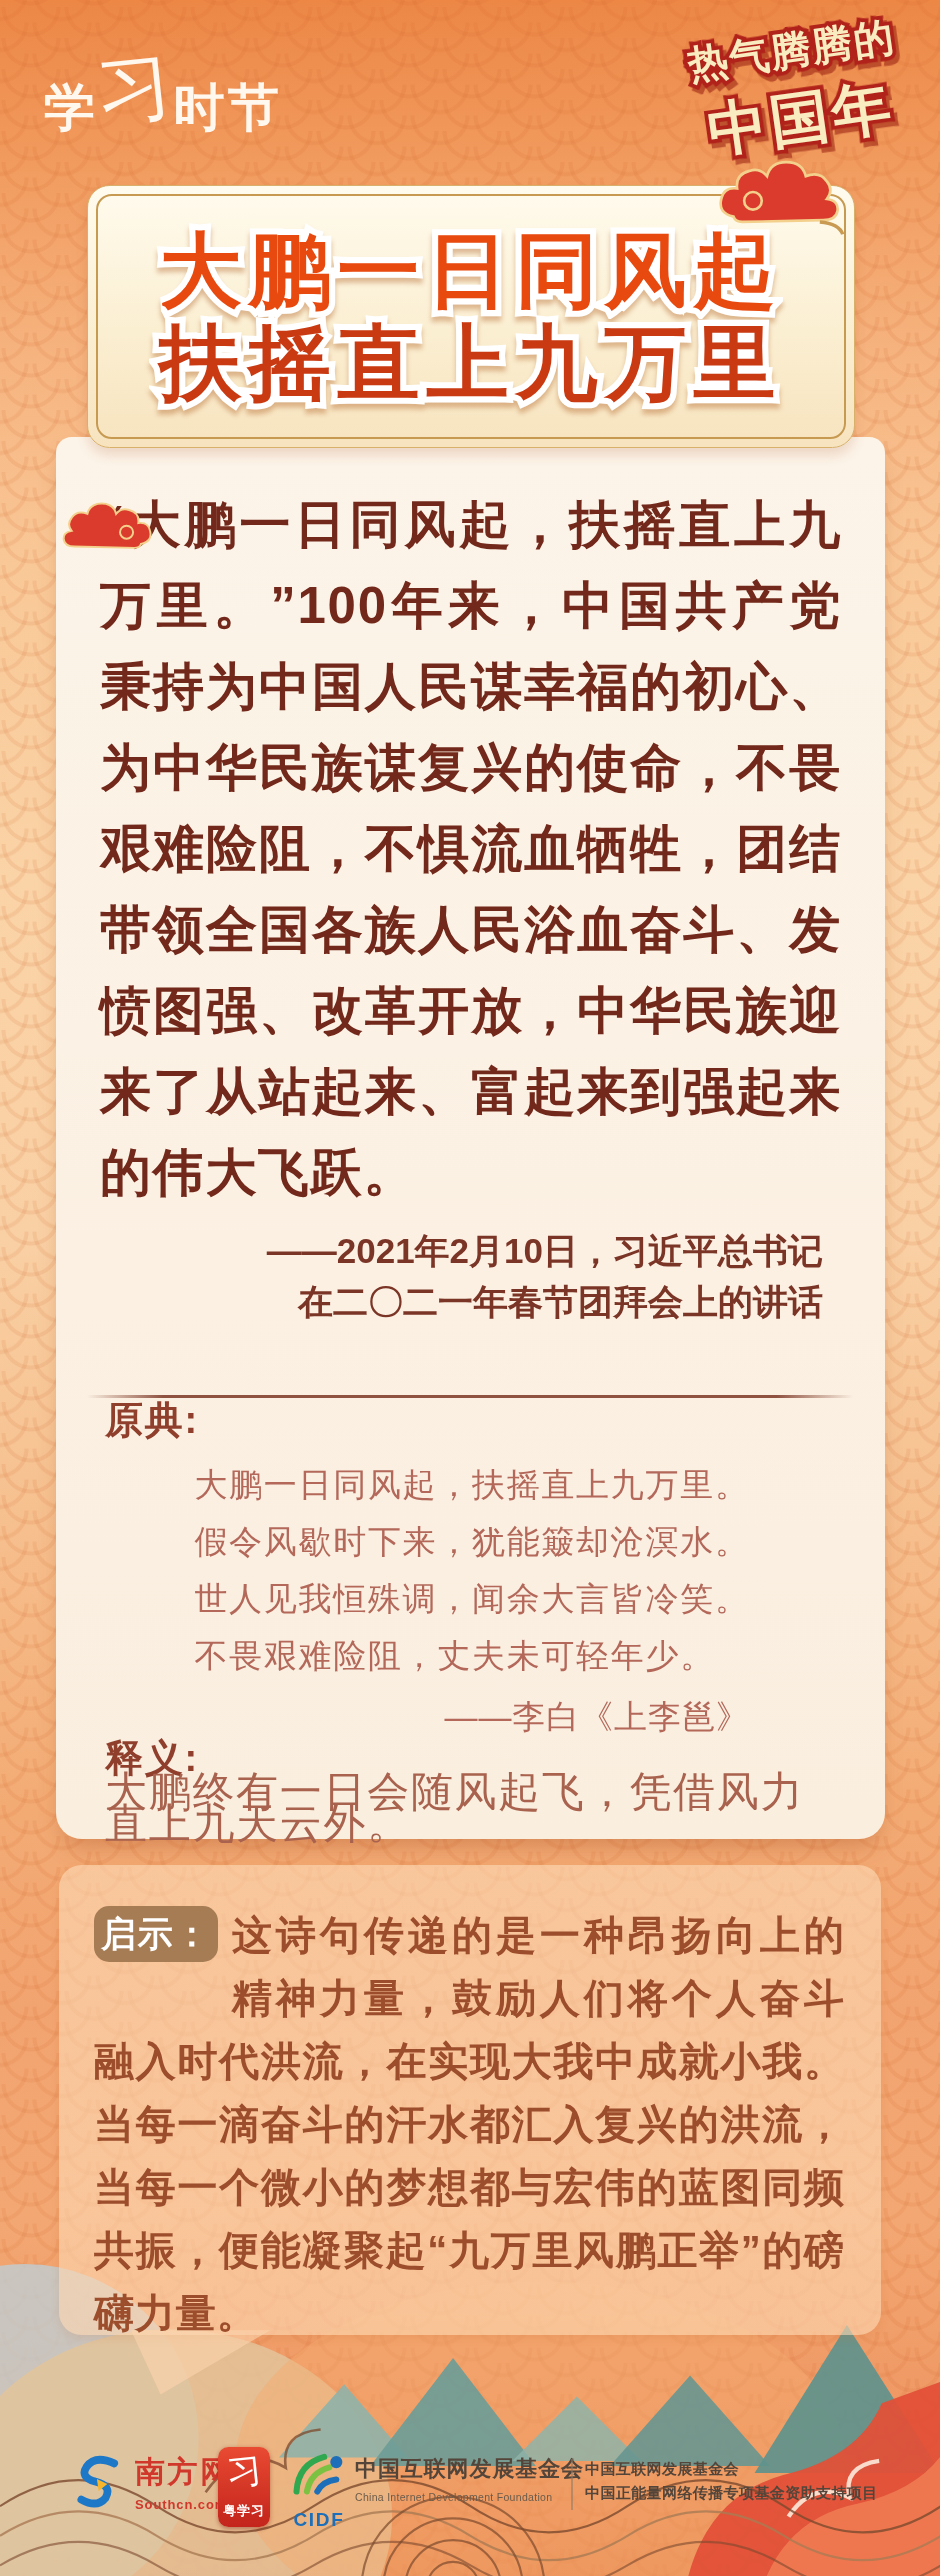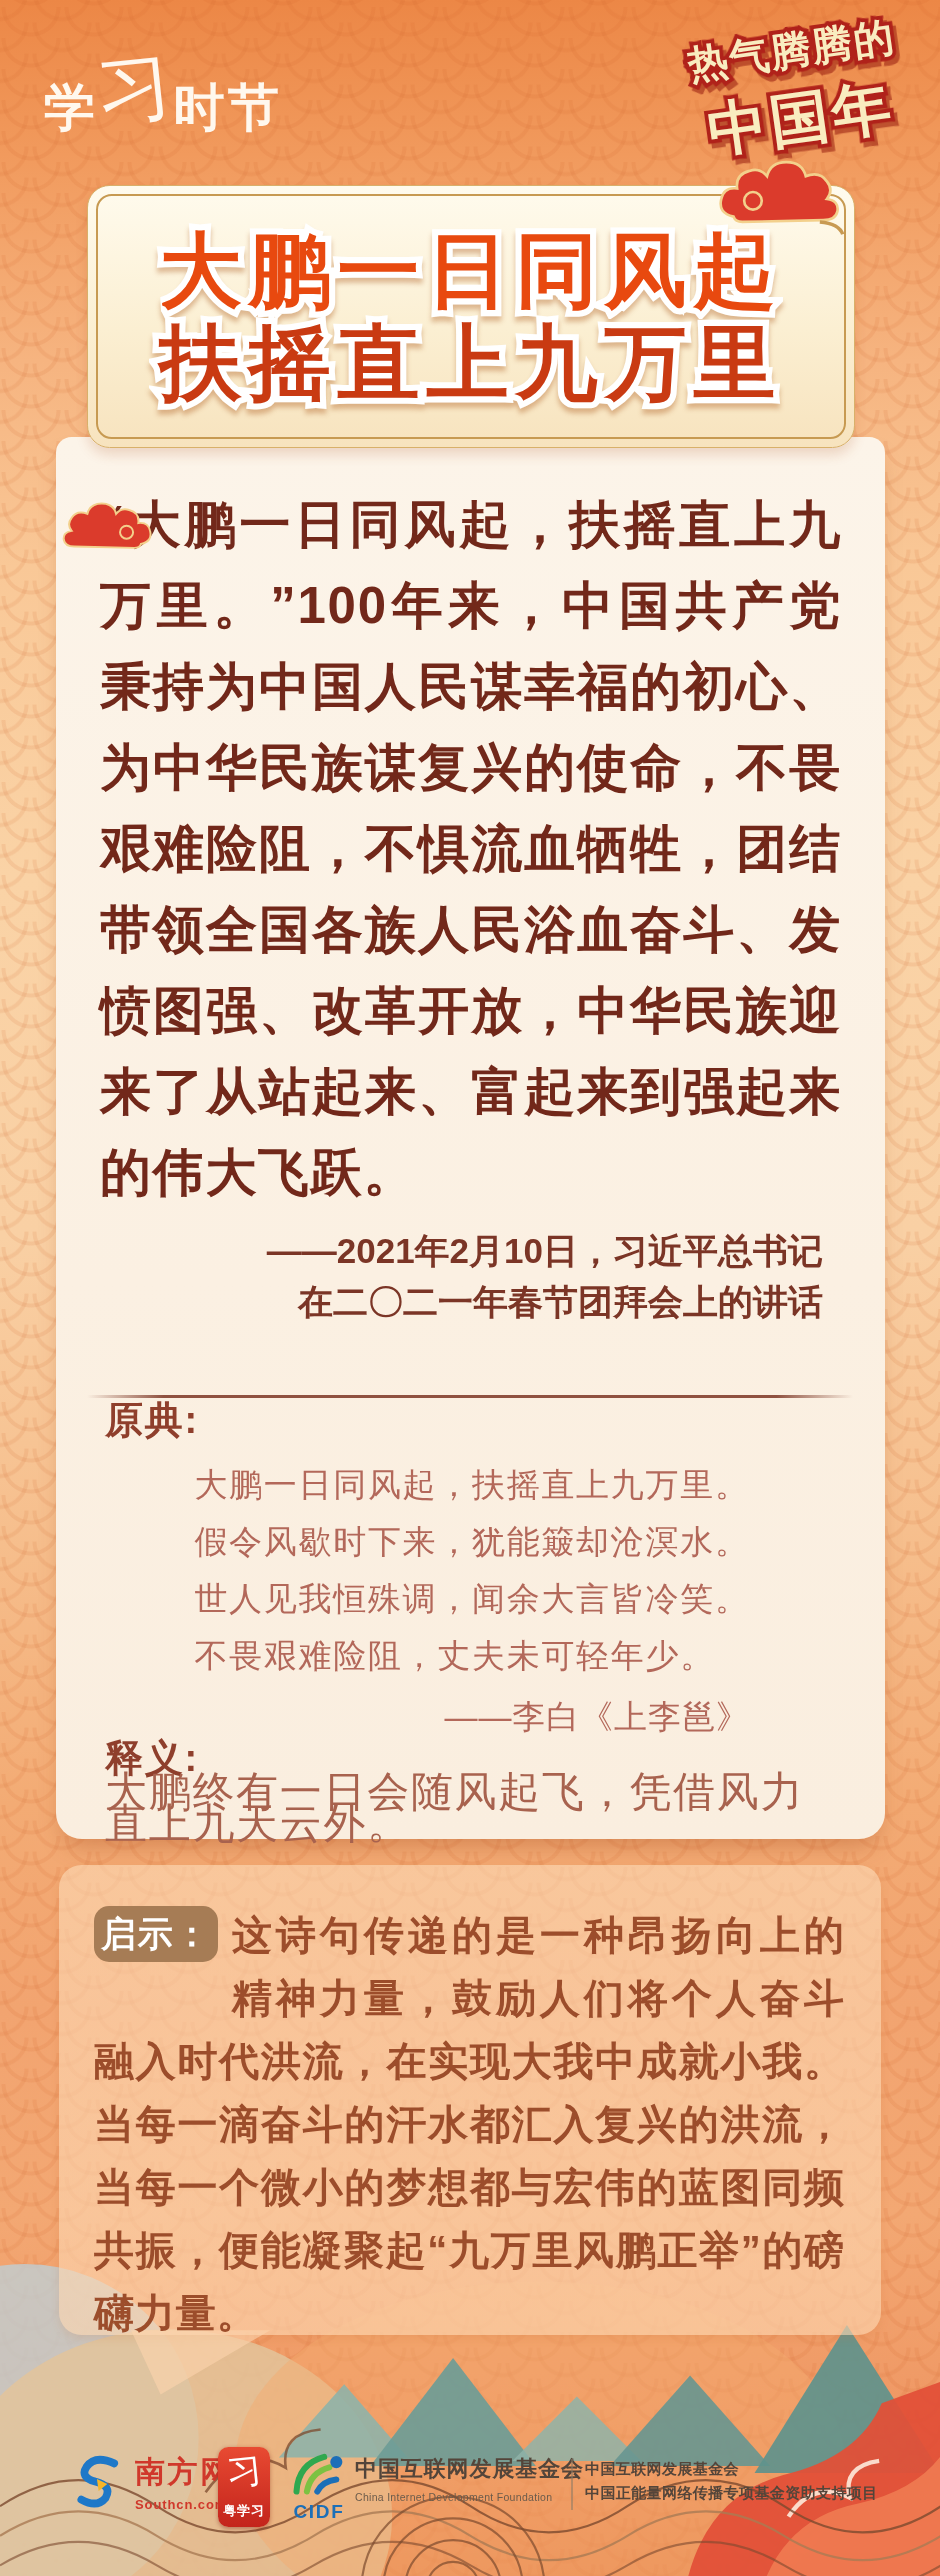--- a/index.html
+++ b/index.html
@@ -123,21 +123,21 @@
   .southcn-domain{font-size:13px;font-weight:700;color:#D0382B;margin-top:3.5px;letter-spacing:0.9px;}
   .yuexuexi{
     position:absolute;left:218px;top:8.7px;width:52px;height:80px;border-radius:10.5px;
     background:linear-gradient(180deg,#E84A32 0%,#C3241C 100%);
     display:flex;flex-direction:column;align-items:center;justify-content:space-between;
     padding:7px 3.5px 7px 3.5px;box-sizing:border-box;box-shadow:0 1.7px 4.4px rgba(120,20,10,.4);
   }
   .yuexuexi-glyph{color:#fff;font-size:35px;font-weight:300;font-family:"Liberation Serif","DejaVu Serif",serif;transform:rotate(-6deg);line-height:35px;}
   .yuexuexi-name{color:#fff;font-size:13px;font-weight:700;letter-spacing:0.9px;}
   .cidf{position:absolute;left:291px;top:12.2px;display:flex;flex-direction:column;align-items:center;}
-  .cidf-acronym{font-size:19px;font-weight:800;color:#1C6FB8;letter-spacing:1.7px;margin-top:6px;}
+  .cidf-acronym{font-size:19px;font-weight:800;color:#1C6FB8;letter-spacing:1.7px;margin-top:14px;}
   .cidf-texts{position:absolute;left:355px;top:15.7px;}
   .cidf-cn{font-size:22px;font-weight:800;color:#53453A;letter-spacing:0.9px;}
   .cidf-en{font-size:10.5px;font-weight:400;color:#6B5B4B;margin-top:7px;letter-spacing:0.3px;}
   .vline{position:absolute;left:571px;top:21px;width:1.7px;height:51px;background:#8A7A66;opacity:.55;}
   .support{position:absolute;left:585px;top:19px;}
   .support-l{font-size:15px;font-weight:800;color:#53453A;line-height:24.4px;letter-spacing:0.4px;}
 </style>
 </head>
 <body>
 

